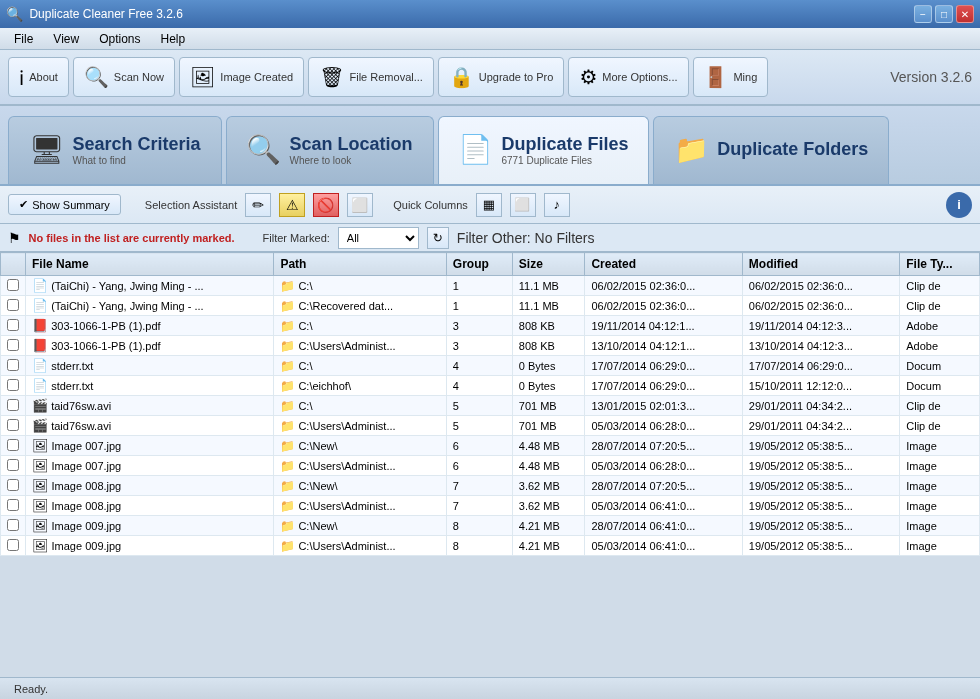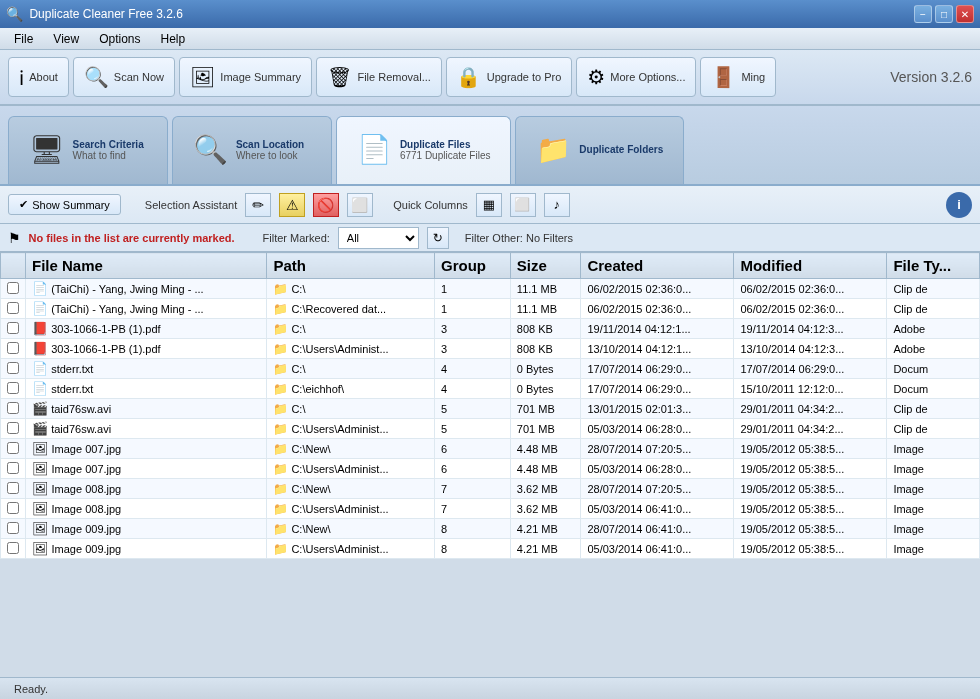--- a/index.html
+++ b/index.html
@@ -59,21 +59,21 @@
     .tab.inactive {
       background: linear-gradient(to bottom, #b8cce0, #a0b8d0);
       color: #333;
     }
     .tab.active {
       background: linear-gradient(to bottom, #f0f6ff, #e8f0f8);
       color: #222;
     }
     .tab-icon { font-size: 28px; }
     .tab-text { display: flex; flex-direction: column; }
-    .tab-title { font-size: 10px; font-weight: bold; color: #1a3a6a; }
+    .tab-title { font-size: 18px; font-weight: bold; color: #1a3a6a; }
     .tab-sub { font-size: 10px; color: #555; }
 
     
     #action-bar {
       background: linear-gradient(to bottom, #e8f0f8, #dce8f4);
       height: 38px; display: flex; align-items: center; padding: 0 8px; gap: 8px;
       border-bottom: 1px solid #a0b8cc;
     }
     .show-summary-btn {
       display: flex; align-items: center; gap: 4px; padding: 3px 10px;
@@ -107,25 +107,25 @@
     .filter-label { font-size: 11px; color: #333; margin-left: 20px; }
     .filter-select {
       height: 22px; font-size: 11px; border: 1px solid #a0b8cc;
       background: white; padding: 0 4px; min-width: 80px;
     }
     .refresh-btn {
       width: 22px; height: 22px; background: linear-gradient(to bottom, #f0f6ff, #d8e8f8);
       border: 1px solid #a0b8cc; display: flex; align-items: center; justify-content: center;
       cursor: pointer; font-size: 12px;
     }
-    .filter-other { font-size: 11px; color: #333; margin-left: 8px; }
+    .filter-other { font-size: 14px; color: #333; }
     #file-table { width: 100%; border-collapse: collapse; }
     #file-table th {
       background: linear-gradient(to bottom, #e0ecf8, #d0dce8);
-      border: 1px solid #a0b8cc; padding: 4px 6px; font-size: 15px; text-align: left;
+      border: 1px solid #a0b8cc; padding: 4px 6px; font-size: 12px; text-align: left;
       position: sticky; top: 0; white-space: nowrap; cursor: pointer;
     }
     #file-table td { border: 1px solid #dde8f0; padding: 2px 6px; font-size: 11px; white-space: nowrap; }
     .checkbox-cell { width: 20px; text-align: center; }
     .file-icon { display: inline-block; font-size: 13px; margin-right: 3px; }
     .folder-icon { display: inline-block; font-size: 12px; color: #e8a020; margin-right: 3px; }
     #status-bar {
       background: linear-gradient(to bottom, #d8e4f0, #c8d4e0);
       height: 22px; display: flex; align-items: center; padding: 0 8px;
       border-top: 1px solid #a0b8cc; position: absolute; bottom: 0; width: 100%;
@@ -164,21 +164,21 @@
   <div class="tool-btn">
     <span class="tool-icon">ℹ</span>
     <span class="tool-label">About</span>
   </div>
   <div class="tool-btn">
     <span class="tool-icon">🔍</span>
     <span class="tool-label">Scan Now</span>
   </div>
   <div class="tool-btn">
     <span class="tool-icon">🖼</span>
-    <span class="tool-label">Image Summary</span>
+    <span class="tool-label">Image Created</span>
   </div>
   <div class="tool-btn">
     <span class="tool-icon">🗑</span>
     <span class="tool-label">File Removal...</span>
   </div>
   <div class="tool-btn">
     <span class="tool-icon">🔒</span>
     <span class="tool-label">Upgrade to Pro</span>
   </div>
   <div class="tool-btn">

